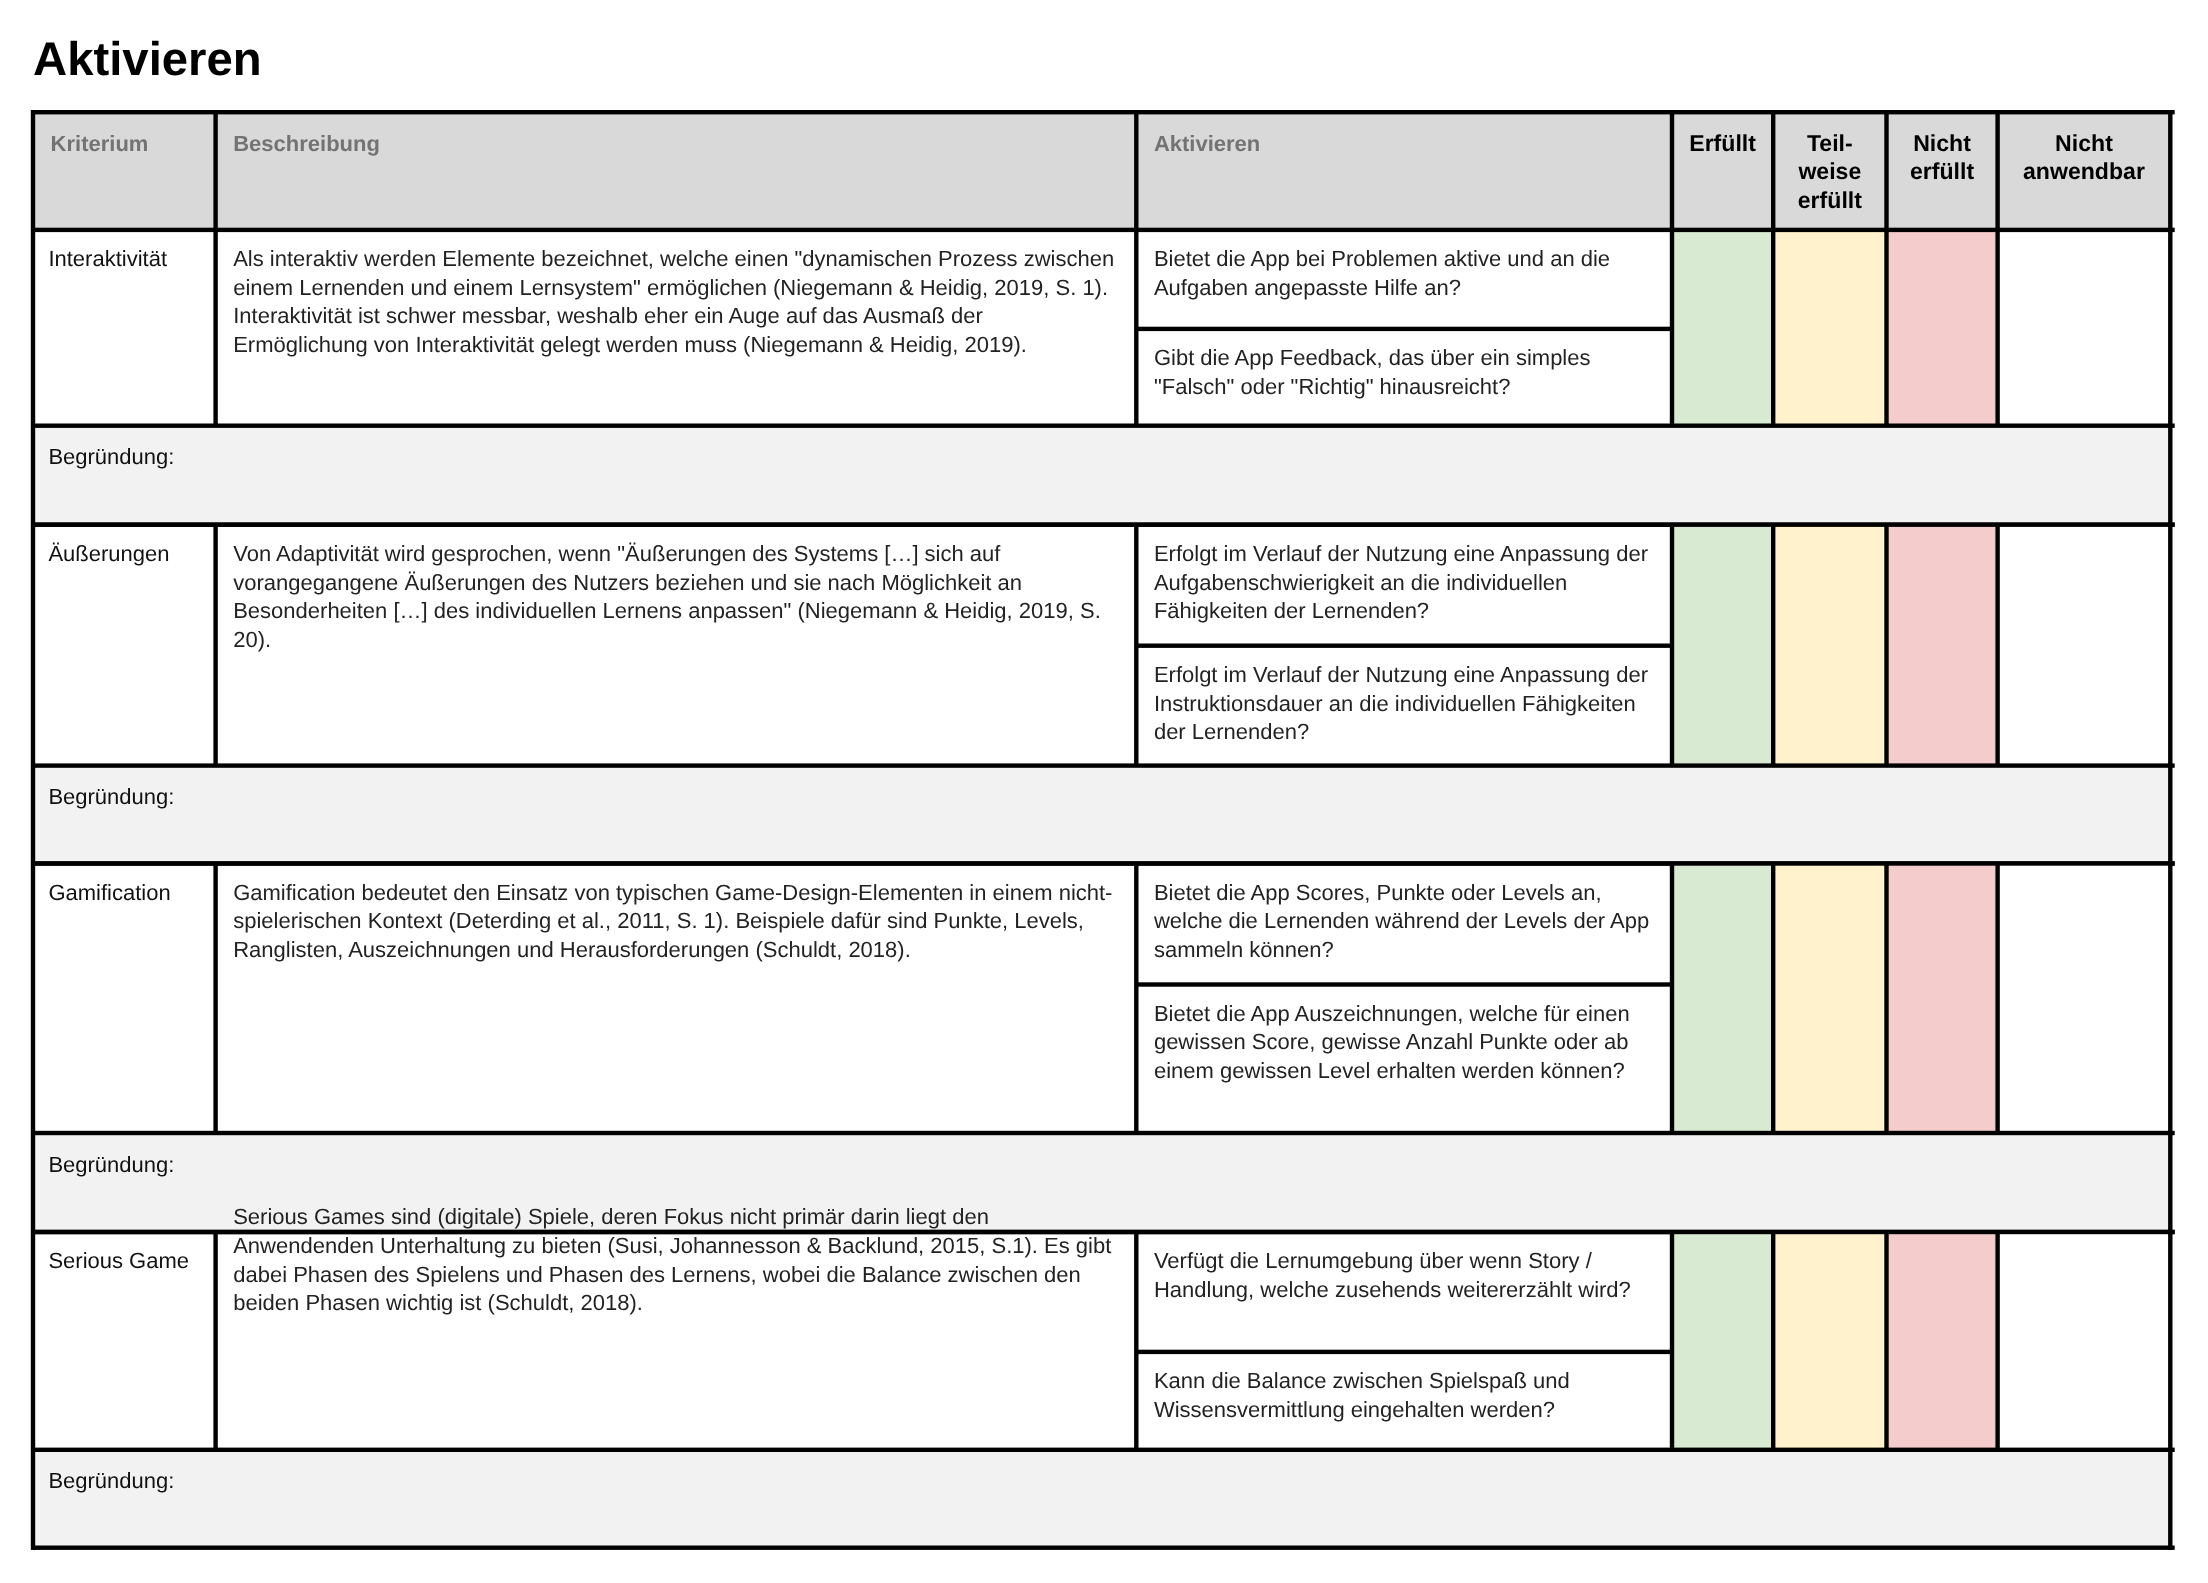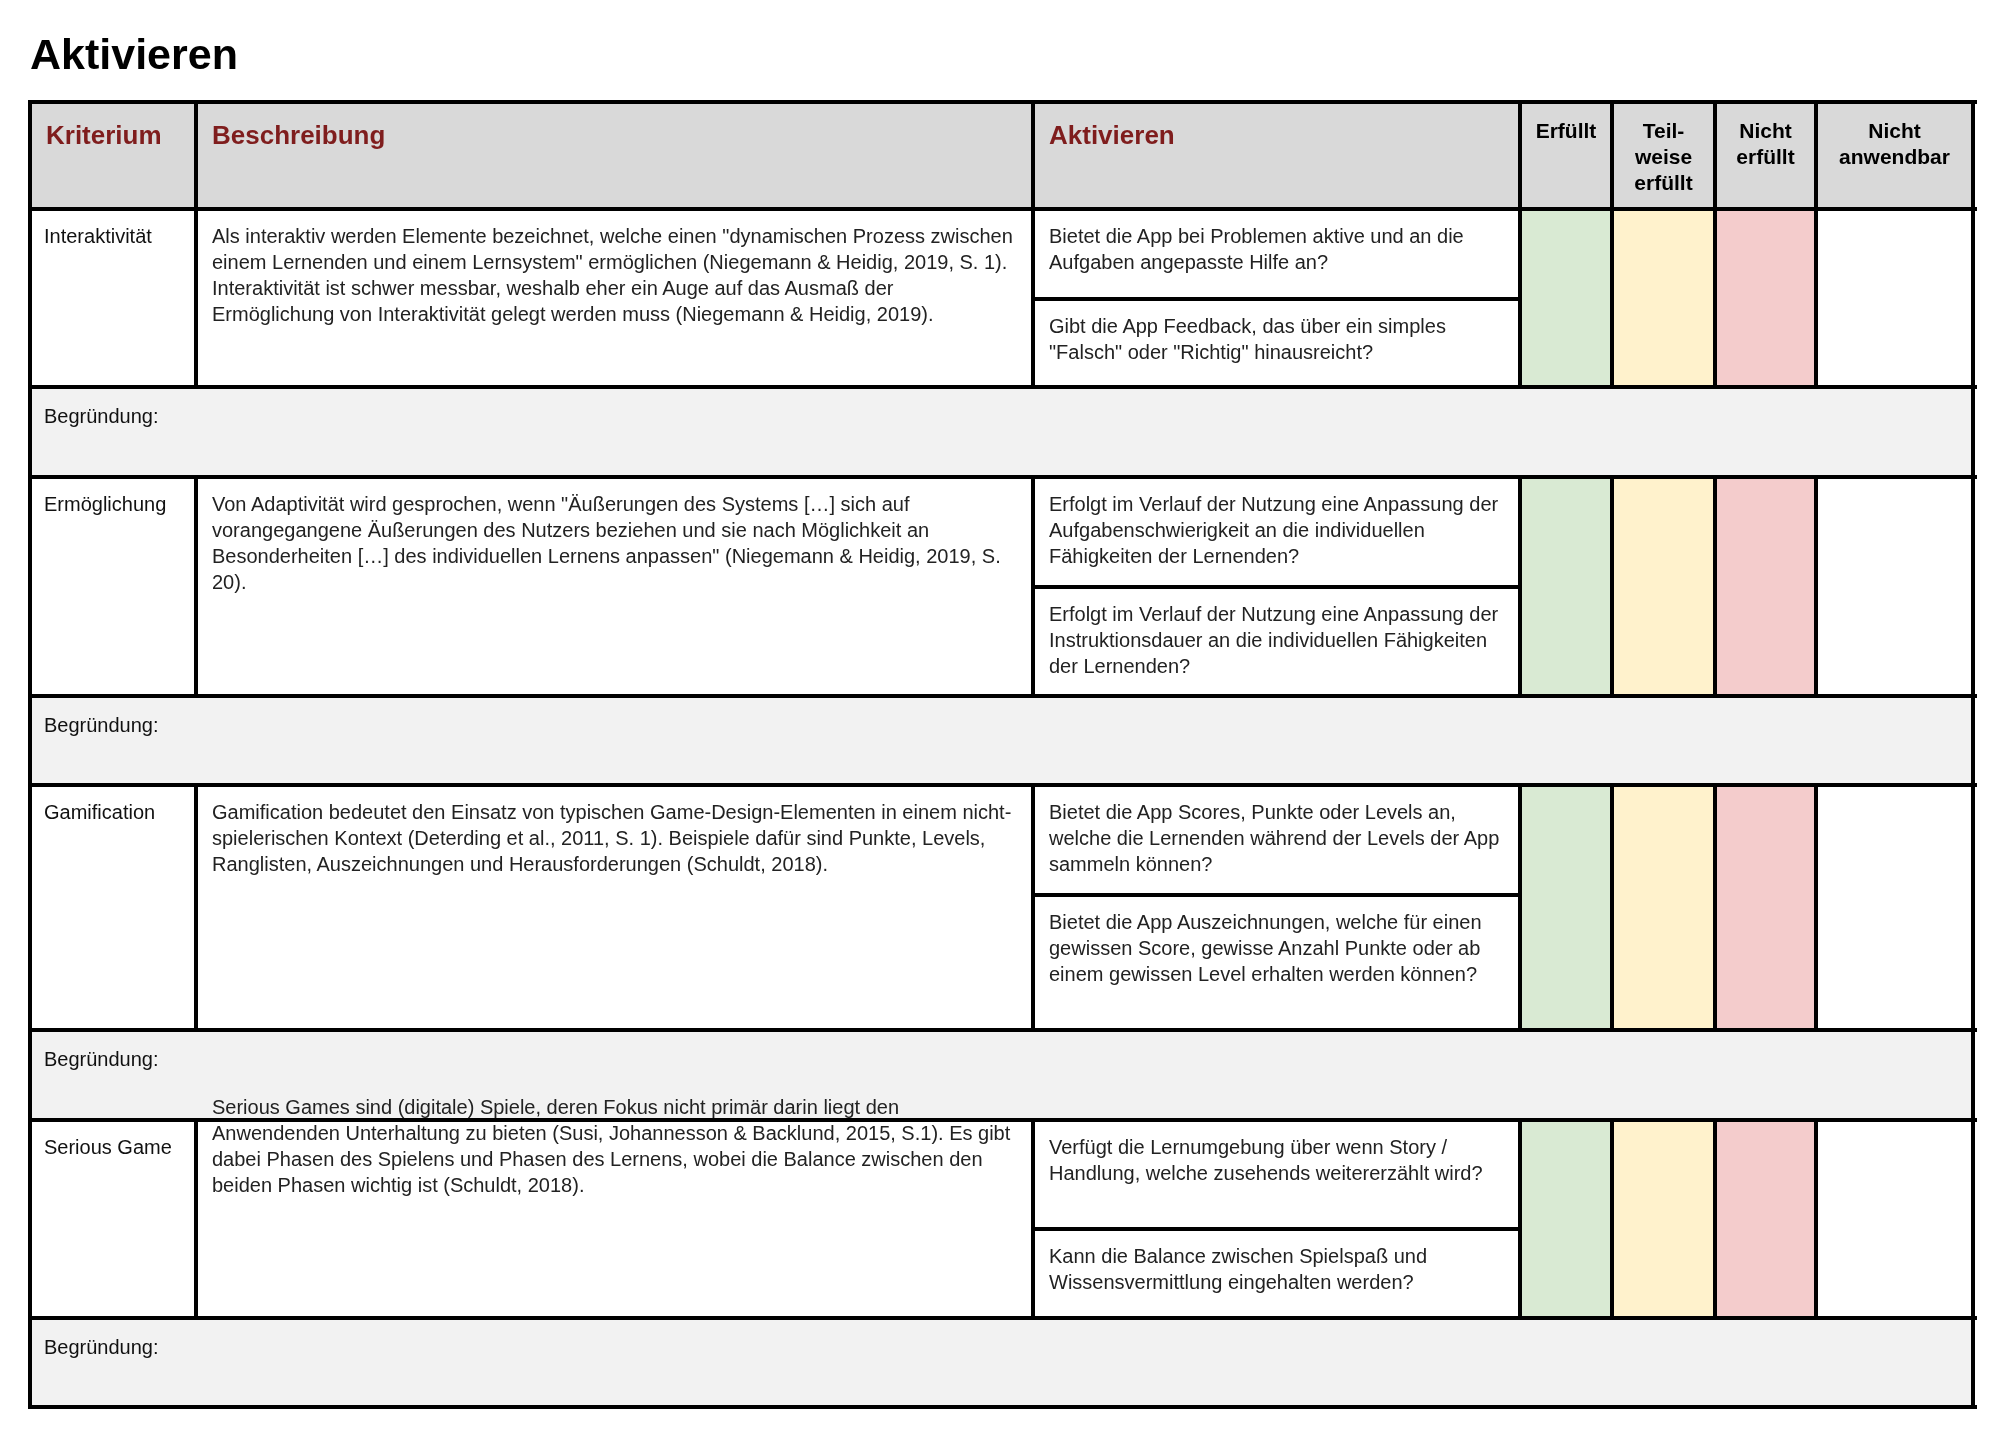--- a/index.html
+++ b/index.html
@@ -3,21 +3,21 @@
 <meta charset="utf-8">
 <style>
   html, body { margin: 0; padding: 0; background: #ffffff; }
   body { width: 2007px; height: 1439px; position: relative; overflow: hidden;
          font-family: "Liberation Sans", sans-serif; color: #222; }
   .title { position: absolute; left: 30px; top: 30px; font-size: 43px; font-weight: bold; color: #000; }
   .box { position: absolute; box-sizing: border-box; }
   .hline { position: absolute; background: #000; height: 4px; }
   .vline { position: absolute; background: #000; width: 4px; }
   .hdr { background: #d9d9d9; }
-  .hdr-big { position: absolute; font-size: 26px; font-weight: bold; color: #7f1d1d; }
+  .hdr-big { position: absolute; font-size: 20px; font-weight: bold; color: #737373; }
   .hdr-small { position: absolute; font-size: 21px; font-weight: bold; color: #000000; text-align: center; line-height: 26px; }
   .crit { position: absolute; font-size: 20px; line-height: 26px; color: #111; }
   .desc { position: absolute; font-size: 20px; line-height: 26px; color: #222; }
   .ind { position: absolute; font-size: 20px; line-height: 26px; color: #222; }
   .rat-green { background: #d9ead3; }
   .rat-yellow { background: #fff2cc; }
   .rat-red { background: #f4cccc; }
   .rat-none { background: #ffffff; }
   .begr { background: #f2f2f2; }
   .begr-label { position: absolute; font-size: 20px; color: #111; }
@@ -67,21 +67,21 @@
     <div class="vline" style="left: 1518px; top: 209px; height: 178px;"></div>
     <div class="vline" style="left: 1610px; top: 209px; height: 178px;"></div>
     <div class="vline" style="left: 1713px; top: 209px; height: 178px;"></div>
     <div class="vline" style="left: 1814px; top: 209px; height: 178px;"></div>
     <div class="box rat-green" style="left: 1520px; top: 477px; width: 92px; height: 219px;"></div>
     <div class="box rat-yellow" style="left: 1612px; top: 477px; width: 103px; height: 219px;"></div>
     <div class="box rat-red" style="left: 1715px; top: 477px; width: 101px; height: 219px;"></div>
     <div class="box rat-none" style="left: 1816px; top: 477px; width: 157px; height: 219px;"></div>
     <div class="box begr" style="left: 30px; top: 696px; width: 1943px; height: 89px;"></div>
     <div class="begr-label" style="left: 44px; top: 714px;">Begründung:</div>
-    <div class="crit" style="left: 44px; top: 491px; width: 142px;">Ermöglichung</div>
+    <div class="crit" style="left: 44px; top: 491px; width: 142px;">Äußerungen</div>
     <div class="desc" style="left: 212px; top: 491px; width: 807px;">Von Adaptivität wird gesprochen, wenn "Äußerungen des Systems […] sich auf vorangegangene Äußerungen des Nutzers beziehen und sie nach Möglichkeit an Besonderheiten […] des individuellen Lernens anpassen" (Niegemann &amp; Heidig, 2019, S. 20).</div>
     <div class="ind" style="left: 1049px; top: 491px; width: 463px;">Erfolgt im Verlauf der Nutzung eine Anpassung der Aufgabenschwierigkeit an die individuellen Fähigkeiten der Lernenden?</div>
     <div class="ind" style="left: 1049px; top: 601px; width: 463px;">Erfolgt im Verlauf der Nutzung eine Anpassung der Instruktionsdauer an die individuellen Fähigkeiten der Lernenden?</div>
     <div class="hline" style="left: 30px; top: 475px; width: 1947px;"></div>
     <div class="hline" style="left: 1033px; top: 585px; width: 487px;"></div>
     <div class="hline" style="left: 30px; top: 694px; width: 1947px;"></div>
     <div class="hline" style="left: 30px; top: 783px; width: 1947px;"></div>
     <div class="vline" style="left: 194px; top: 477px; height: 219px;"></div>
     <div class="vline" style="left: 1031px; top: 477px; height: 219px;"></div>
     <div class="vline" style="left: 1518px; top: 477px; height: 219px;"></div>

